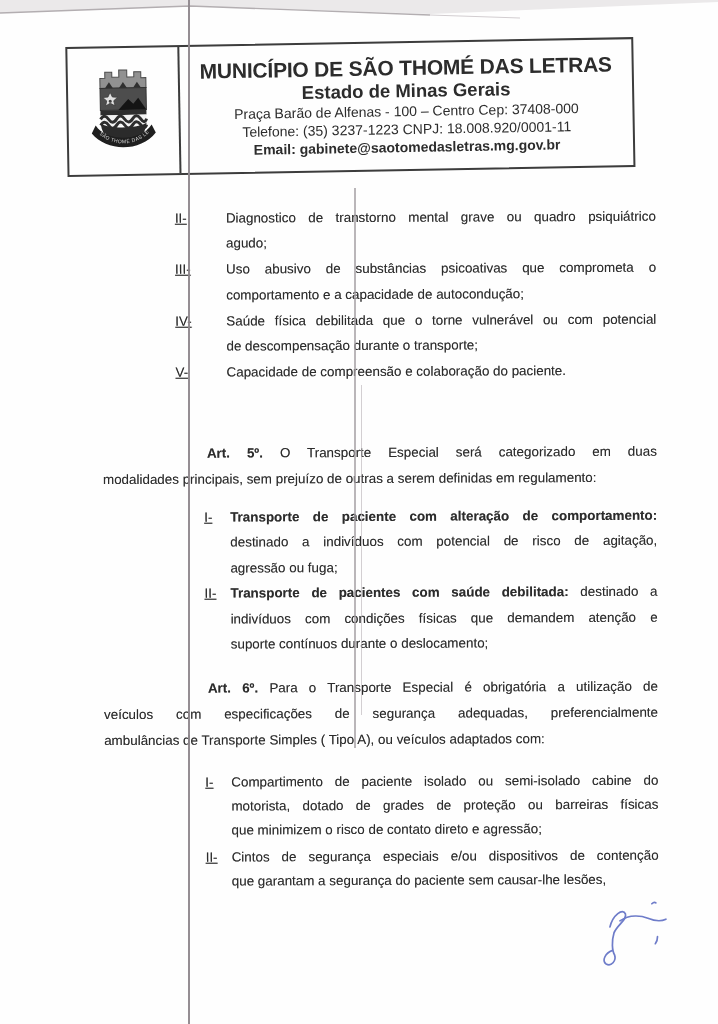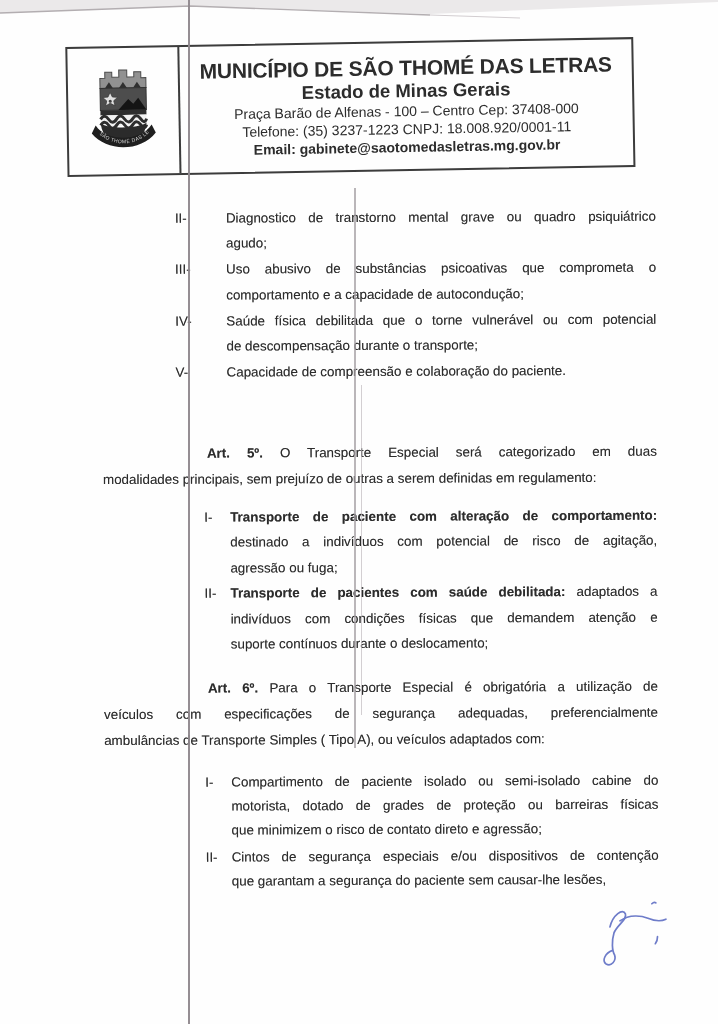--- a/index.html
+++ b/index.html
@@ -30,21 +30,21 @@
   
   .doc{position:absolute;left:0;top:0;width:718px;height:1024px;transform:rotate(-0.25deg);transform-origin:360px 480px;}
   .blk{position:absolute;font-size:13.4px;text-shadow:0 0 0.4px rgba(45,45,45,.45);}
   .ln{text-align:left;}
   .j{text-align:justify;text-align-last:justify;}
   .b{font-weight:bold;}
   .para{line-height:26px;}
   .ind{text-indent:104px;}
   .list{display:block;}
   .li{display:flex;align-items:flex-start;}
-  .mk{flex:none;}
+  .mk{flex:none;text-decoration:underline;}
   .lt{flex:1;min-width:0;}
   .list-criteria{line-height:25.2px;}
   .list-criteria .li{margin-bottom:1px;}
   .list-criteria .mk{width:51px;}
   .list-modal{line-height:25.4px;}
   .list-modal .mk{width:26px;}
   .list-vehicle{line-height:24px;}
   .list-vehicle .li{margin-bottom:3px;}
   .list-vehicle .mk{width:26px;}
   .sig{position:absolute;left:585px;top:895px;z-index:4;}
@@ -144,21 +144,21 @@
             <span class="b">Transporte de paciente com alteração de comportamento:</span><span></span>
           </div>
           <div class="ln j">destinado a indivíduos com potencial de risco de agitação,</div>
           <div class="ln">agressão ou fuga;</div>
         </div>
       </div>
       <div class="li">
         <span class="mk">II-</span>
         <div class="lt">
           <div class="ln j">
-            <span class="b">Transporte de pacientes com saúde debilitada:</span><span> adaptados a</span>
+            <span class="b">Transporte de pacientes com saúde debilitada:</span><span> destinado a</span>
           </div>
           <div class="ln j">indivíduos com condições físicas que demandem atenção e</div>
           <div class="ln">suporte contínuos durante o deslocamento;</div>
         </div>
       </div>
     </div>
 
     <div class="blk para" style="top:675px;left:103px;width:554px;">
       <div class="ln j ind">
         <span class="b">Art. 6º.</span><span> Para o Transporte Especial é obrigatória a utilização de</span>

